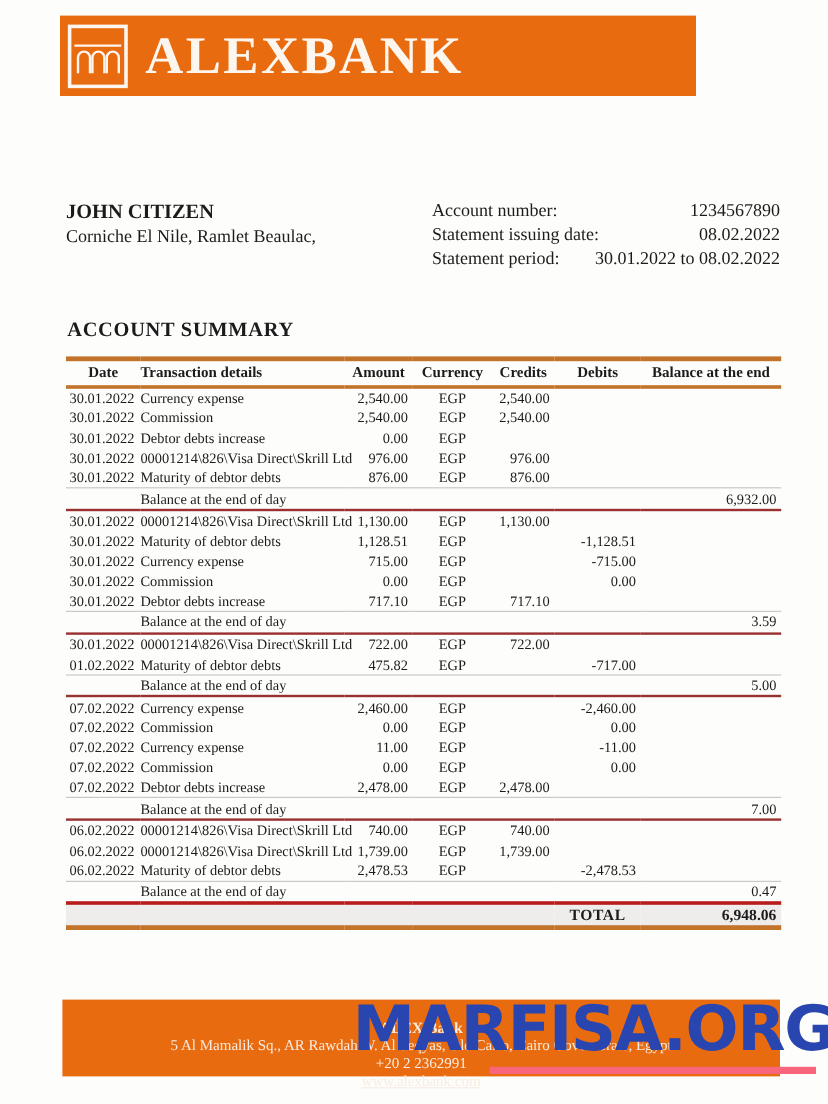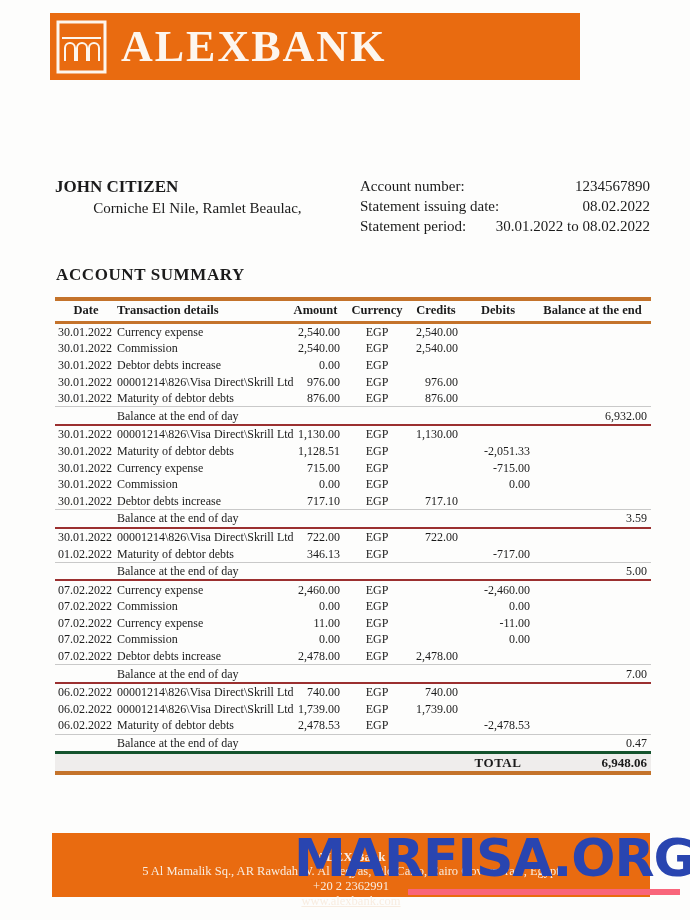--- a/index.html
+++ b/index.html
@@ -20,24 +20,24 @@
     display:flex;align-items:center;
   }
   .logo{margin-left:6px;flex:0 0 auto;display:block;}
   .bank-name{
     color:#fdf6ee;font-size:44px;letter-spacing:2px;
     font-weight:600;margin-left:14px;line-height:1;
     font-family:"Liberation Serif", serif;
   }
 
   
-  .info-row{position:absolute;left:55px;top:176px;width:595px;display:flex;}
+  .info-row{position:absolute;left:55px;top:166px;width:595px;display:flex;}
   .customer{width:285px;}
   .customer-name{font-weight:bold;font-size:17px;line-height:22px;}
-  .customer-line{font-size:15px;line-height:20px;text-align:center;}
+  .customer-line{font-size:15px;line-height:20px;}
   .account-fields{margin-left:20px;flex:1;}
   .acct-row{display:flex;font-size:15px;line-height:20px;}
   .acct-label{white-space:nowrap;}
   .acct-value{flex:1;text-align:right;white-space:nowrap;}
 
   
   .section-title{
     position:absolute;left:56px;top:265px;
     font-size:17px;font-weight:bold;letter-spacing:0.6px;
   }
@@ -57,21 +57,21 @@
   th.c1{text-align:left;}
   td{height:16.6px;padding:0;line-height:1;white-space:nowrap;vertical-align:middle;}
   .c0{text-align:left;padding-left:3px;}
   .c1{text-align:left;}
   .c2,.c4,.c5,.c6{text-align:right;padding-right:4px;}
   .c3{text-align:center;}
   tbody.sep{border-bottom:2px solid #9b3030;}
   tr.balance-row td{border-top:1px solid #c9c9c9;}
   tfoot tr.total-row{
     background:#efedec;
-    border-top:3px solid #14532d;
+    border-top:3px solid #b91c1c;
     border-bottom:4px solid #c4732b;
     height:20px;font-weight:bold;
   }
   td.total-label{text-align:center;font-weight:bold;font-size:13px;letter-spacing:0.5px;}
   td.total-value{font-weight:bold;font-size:13px;}
 
   
   .footer{
     position:absolute;left:52px;top:833px;width:598px;height:64px;
     background:#e96b10;color:#f8ece0;text-align:center;
@@ -214,21 +214,21 @@
             <td class="c4">1,130.00</td>
             <td class="c5"></td>
             <td class="c6"></td>
           </tr>
           <tr>
             <td class="c0">30.01.2022</td>
             <td class="c1">Maturity of debtor debts</td>
             <td class="c2">1,128.51</td>
             <td class="c3">EGP</td>
             <td class="c4"></td>
-            <td class="c5">-2,051.33</td>
+            <td class="c5">-1,128.51</td>
             <td class="c6"></td>
           </tr>
           <tr>
             <td class="c0">30.01.2022</td>
             <td class="c1">Currency expense</td>
             <td class="c2">715.00</td>
             <td class="c3">EGP</td>
             <td class="c4"></td>
             <td class="c5">-715.00</td>
             <td class="c6"></td>
@@ -263,21 +263,21 @@
             <td class="c1">00001214\826\Visa Direct\Skrill Ltd</td>
             <td class="c2">722.00</td>
             <td class="c3">EGP</td>
             <td class="c4">722.00</td>
             <td class="c5"></td>
             <td class="c6"></td>
           </tr>
           <tr>
             <td class="c0">01.02.2022</td>
             <td class="c1">Maturity of debtor debts</td>
-            <td class="c2">346.13</td>
+            <td class="c2">475.82</td>
             <td class="c3">EGP</td>
             <td class="c4"></td>
             <td class="c5">-717.00</td>
             <td class="c6"></td>
           </tr>
           <tr class="balance-row">
             <td class="c0"></td>
             <td colspan="5" class="c1">Balance at the end of day</td>
             <td class="c6">5.00</td>
           </tr>

